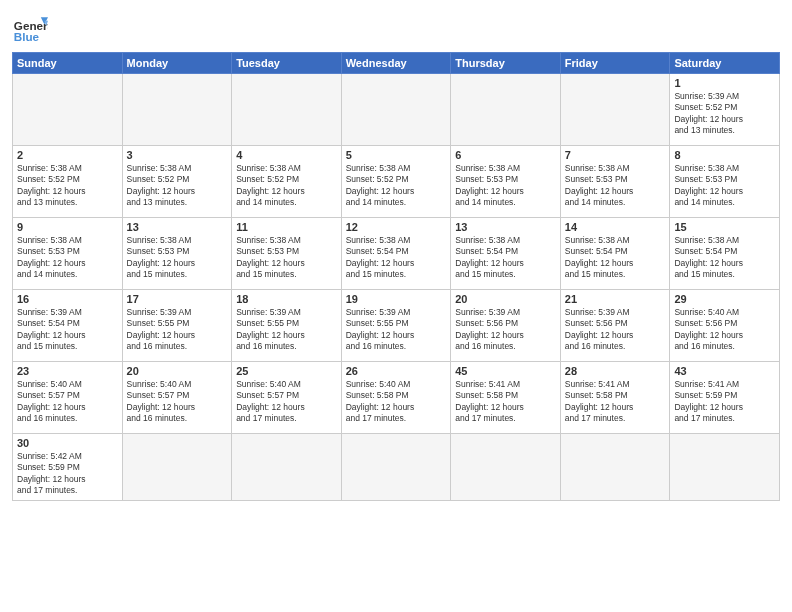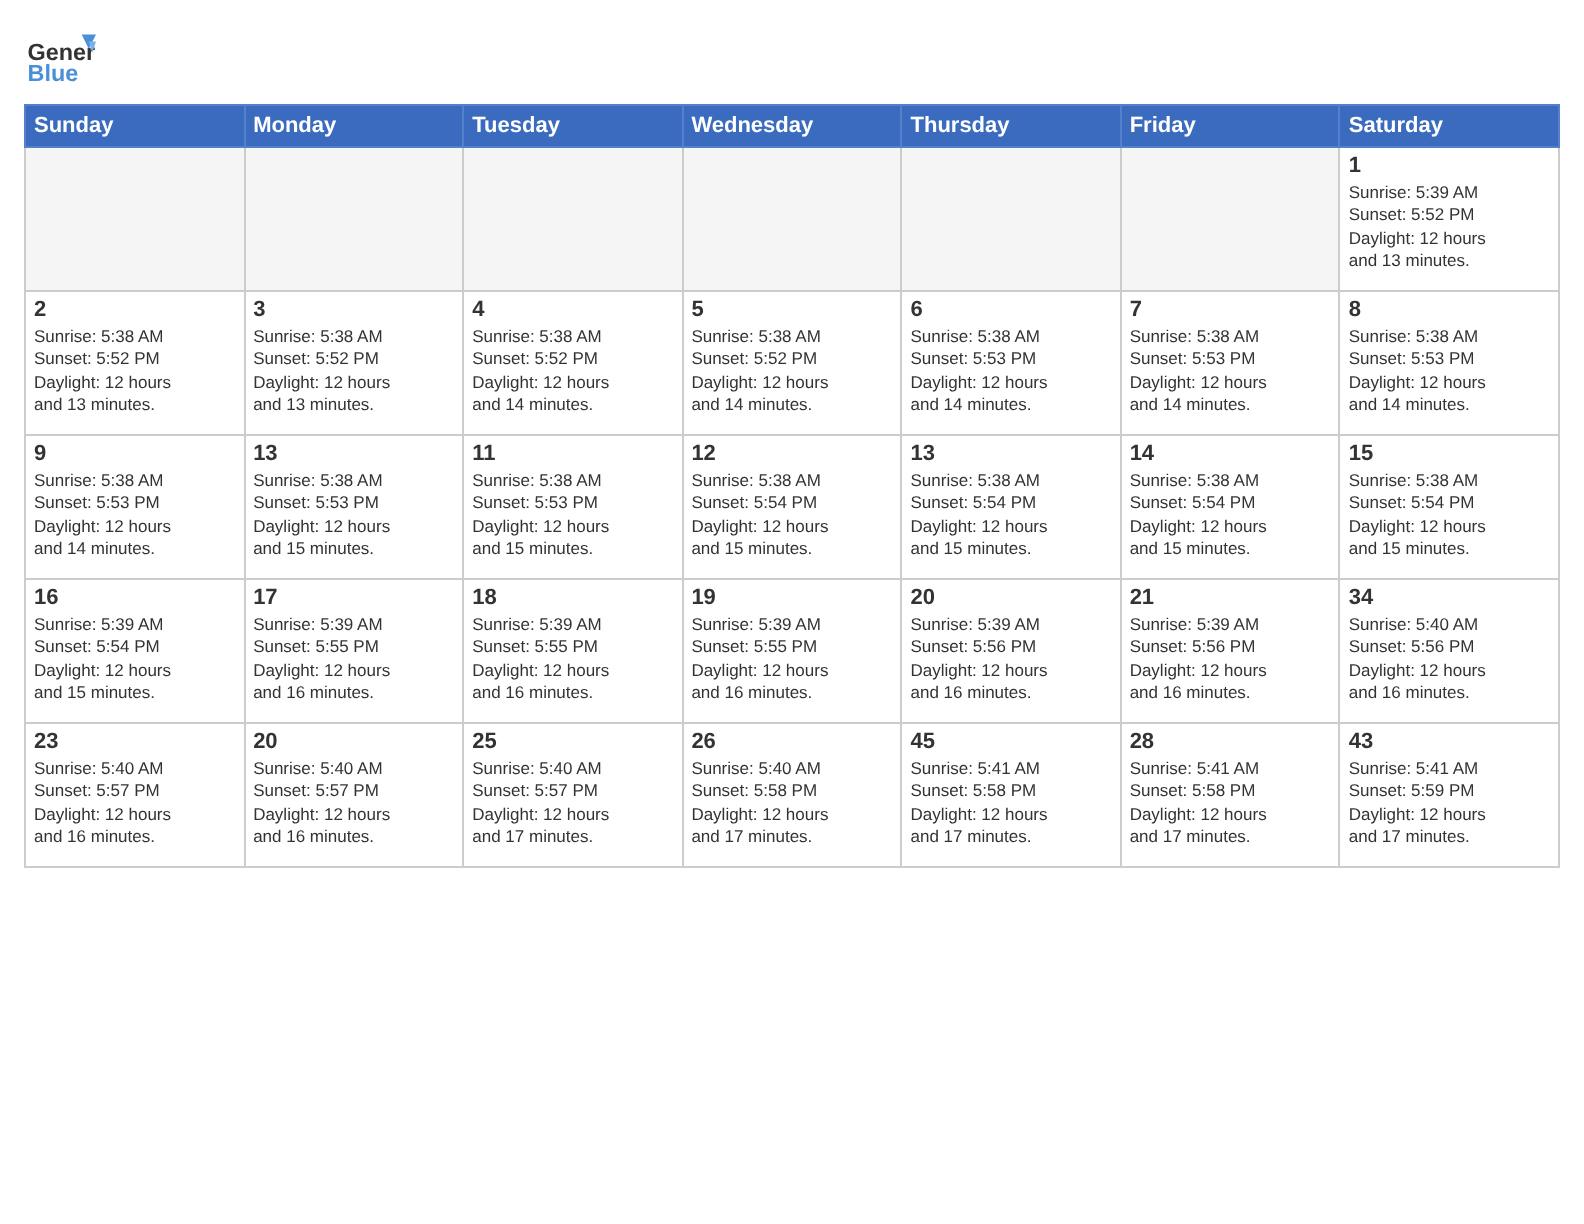--- a/index.html
+++ b/index.html
@@ -270,21 +270,21 @@
 and 16 minutes.</div>
           </td>
           <td>
             <div class="day-number">21</div>
             <div class="cell-text" style="white-space: pre-line;">Sunrise: 5:39 AM
 Sunset: 5:56 PM
 Daylight: 12 hours
 and 16 minutes.</div>
           </td>
           <td>
-            <div class="day-number">34</div>
+            <div class="day-number">29</div>
             <div class="cell-text" style="white-space: pre-line;">Sunrise: 5:40 AM
 Sunset: 5:56 PM
 Daylight: 12 hours
 and 16 minutes.</div>
           </td>
         </tr>
         <tr>
           <td>
             <div class="day-number">23</div>
             <div class="cell-text" style="white-space: pre-line;">Sunrise: 5:40 AM
@@ -327,16 +327,31 @@
 Daylight: 12 hours
 and 17 minutes.</div>
           </td>
           <td>
             <div class="day-number">43</div>
             <div class="cell-text" style="white-space: pre-line;">Sunrise: 5:41 AM
 Sunset: 5:59 PM
 Daylight: 12 hours
 and 17 minutes.</div>
           </td>
+        </tr>
+        <tr class="bottom-row">
+          <td>
+            <div class="day-number">30</div>
+            <div class="cell-text" style="white-space: pre-line;">Sunrise: 5:42 AM
+Sunset: 5:59 PM
+Daylight: 12 hours
+and 17 minutes.</div>
+          </td>
+          <td class="empty"></td>
+          <td class="empty"></td>
+          <td class="empty"></td>
+          <td class="empty"></td>
+          <td class="empty"></td>
+          <td class="empty"></td>
         </tr>
       </tbody>
   </table>
 </div>
 
 </body></html>

